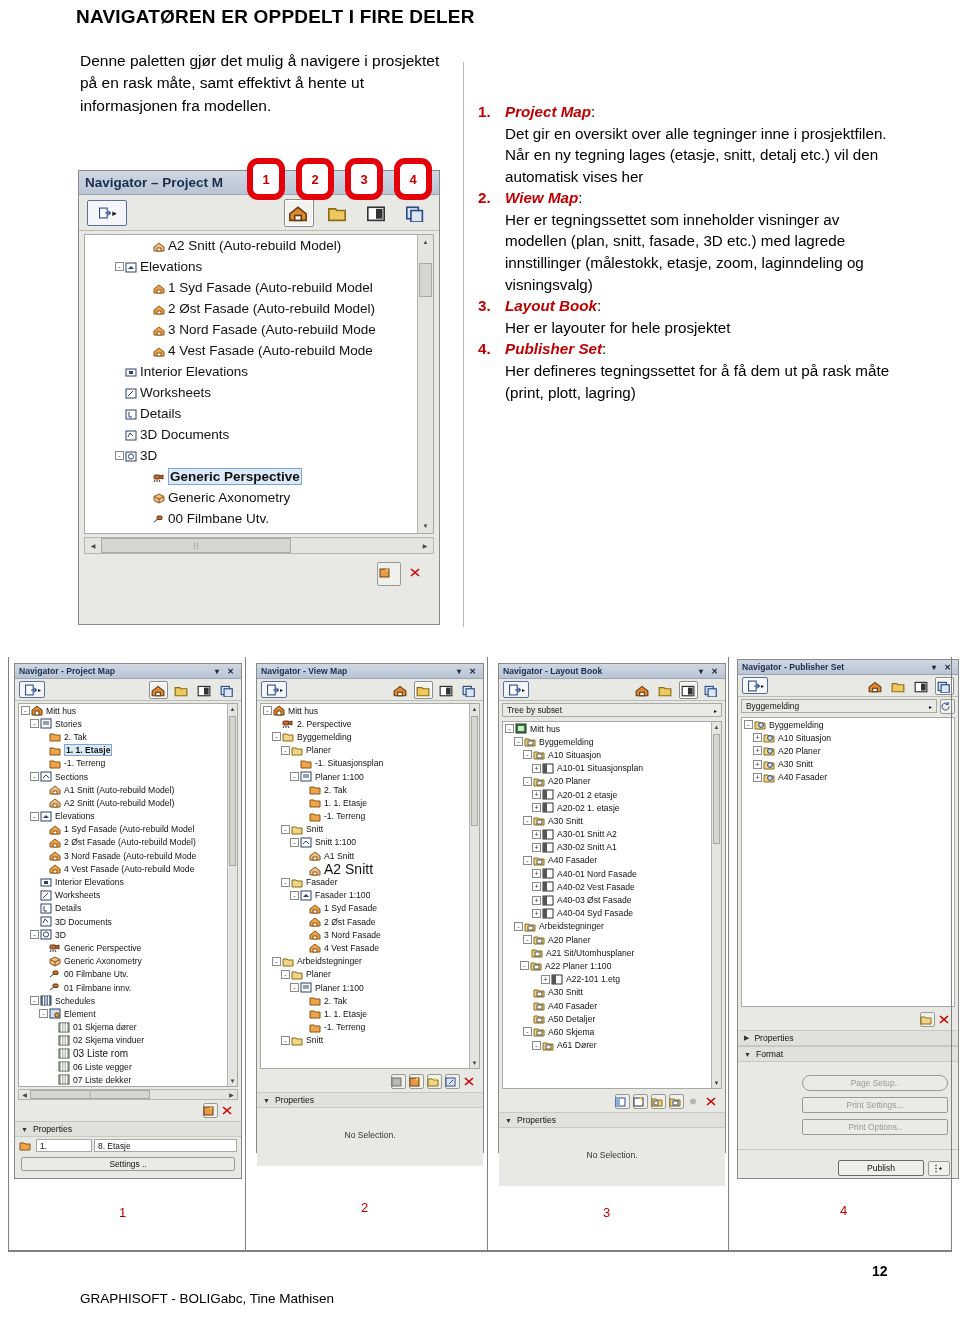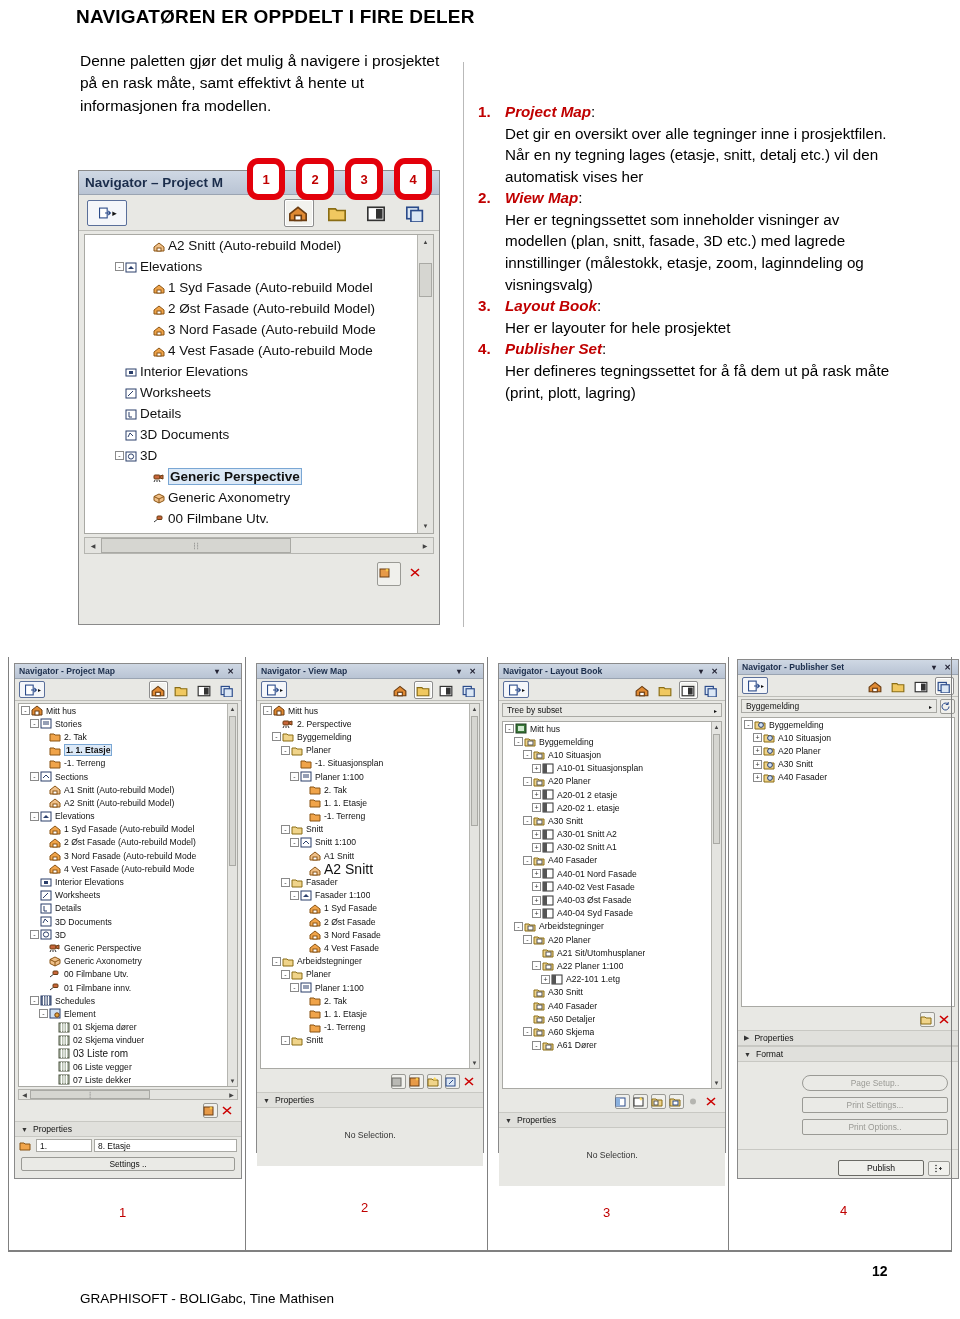--- a/index.html
+++ b/index.html
@@ -1116,29 +1116,29 @@
           <span class="lbl">Arbeidstegninger</span>
         </div>
         <div class="row" style="height:13.2px;font-size:8.6px;padding-left:20px">
           <span class="tgl box">-</span>
           <span class="ico"><svg width="12" height="11" viewBox="0 0 12 11">
               <path d="M1 3h4l1 1h5v6H1Z" fill="#f0d48a" stroke="#8a6d14"></path>
               <rect x="4" y="5" width="5" height="4" fill="#fff" stroke="#555"></rect>
             </svg></span>
           <span class="lbl">A20 Planer</span>
         </div>
-        <div class="row" style="height:13.2px;font-size:8.6px;padding-left:29px">
+        <div class="row" style="height:13.2px;font-size:8.6px;padding-left:18px">
           <span class="tgl"></span>
           <span class="ico"><svg width="12" height="11" viewBox="0 0 12 11">
               <path d="M1 3h4l1 1h5v6H1Z" fill="#f0d48a" stroke="#8a6d14"></path>
               <rect x="4" y="5" width="5" height="4" fill="#fff" stroke="#555"></rect>
             </svg></span>
           <span class="lbl">A21 Sit/Utomhusplaner</span>
         </div>
-        <div class="row" style="height:13.2px;font-size:8.6px;padding-left:29px">
+        <div class="row" style="height:13.2px;font-size:8.6px;padding-left:17px">
           <span class="tgl box">-</span>
           <span class="ico"><svg width="12" height="11" viewBox="0 0 12 11">
               <path d="M1 3h4l1 1h5v6H1Z" fill="#f0d48a" stroke="#8a6d14"></path>
               <rect x="4" y="5" width="5" height="4" fill="#fff" stroke="#555"></rect>
             </svg></span>
           <span class="lbl">A22 Planer 1:100</span>
         </div>
         <div class="row" style="height:13.2px;font-size:8.6px;padding-left:38px">
           <span class="tgl box">+</span>
           <span class="ico"><svg width="12" height="11" viewBox="0 0 12 11">

